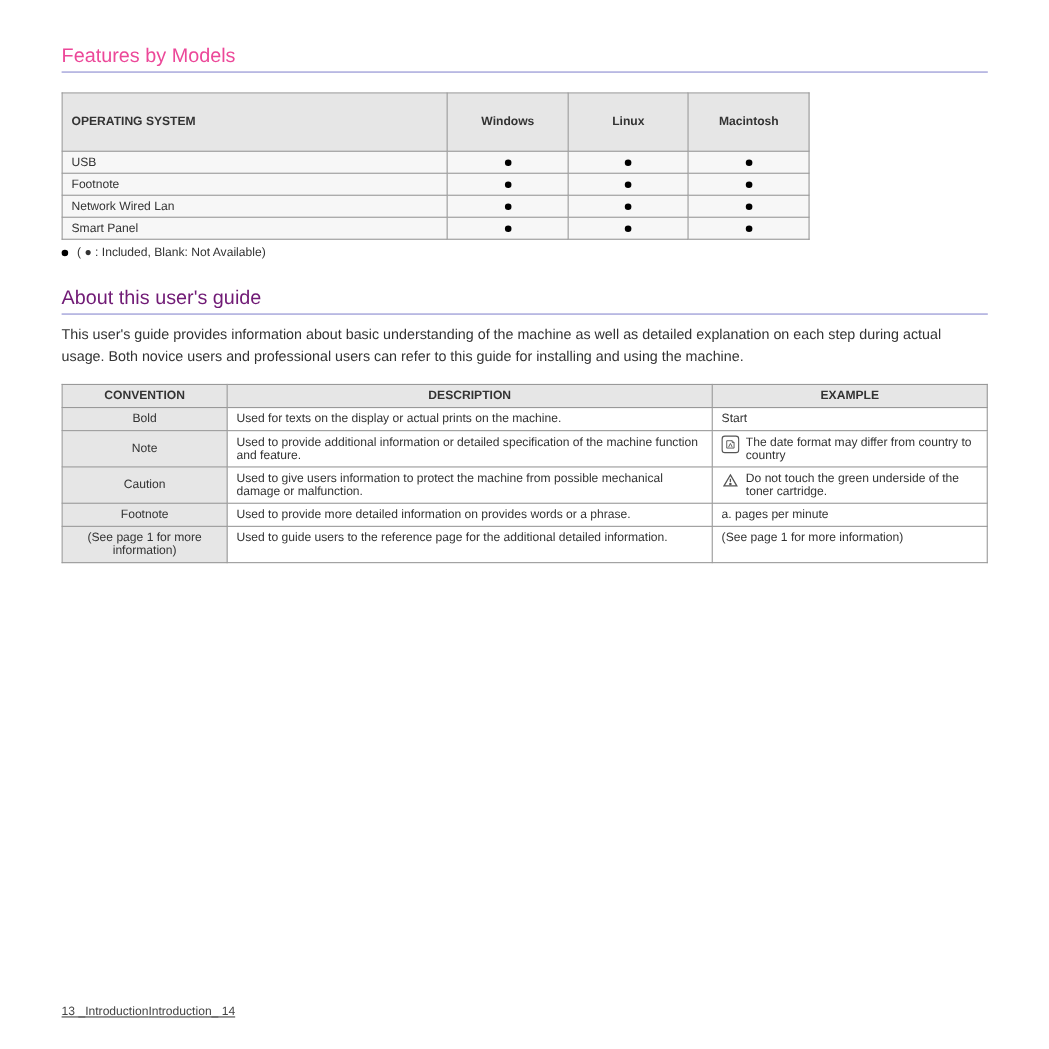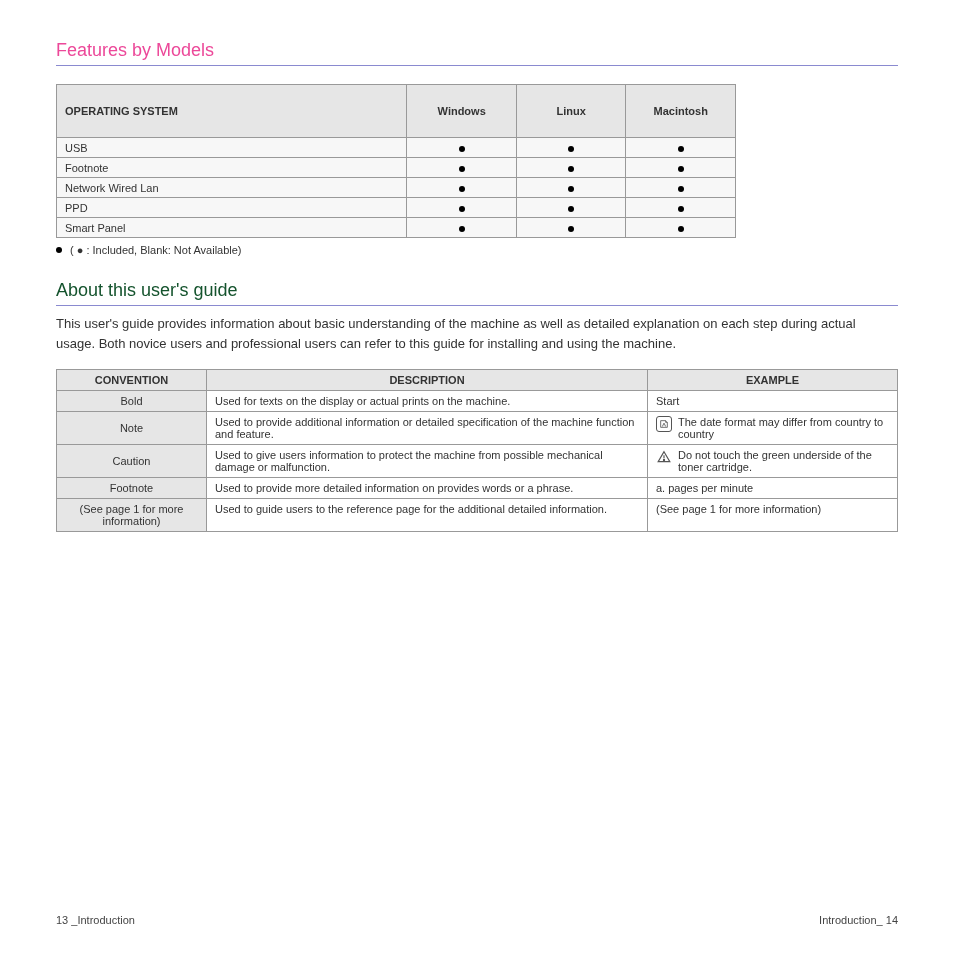--- a/index.html
+++ b/index.html
@@ -16,21 +16,21 @@
   .section-title {
     color: #ec4899;
     font-size: 18px;
     font-weight: normal;
     border-bottom: 1px solid #8a8ad0;
     padding-bottom: 4px;
     margin-bottom: 18px;
     margin-top: 0;
   }
   .subsection-title {
-    color: #14532d;
+    color: #701a75;
     font-size: 18px;
     font-weight: normal;
     border-bottom: 1px solid #8a8ad0;
     padding-bottom: 4px;
     margin-top: 24px;
     margin-bottom: 8px;
   }
   .intro {
     font-size: 13px;
     margin-bottom: 16px;
@@ -131,23 +131,24 @@
     background: #fff;
   }
   .note-icon svg { width: 10px; height: 10px; }
   .warn-icon svg { width: 14px; height: 14px; }
   .page-footer {
     position: absolute;
     bottom: 28px;
     left: 56px;
     right: 56px;
     display: flex;
-    justify-content: space-between;
+    justify-content: flex-start;
     font-size: 11px;
     color: #444;
+    text-decoration: underline;
   }
 </style>
 </head>
 <body>
 
 <h2 class="section-title">Features by Models</h2>
 
 <table class="os">
   <thead>
     <tr>
@@ -165,26 +166,20 @@
         <td class="mark"><span class="dot"></span></td>
       </tr>
       <tr>
         <td class="label">Footnote</td>
         <td class="mark"><span class="dot"></span></td>
         <td class="mark"><span class="dot"></span></td>
         <td class="mark"><span class="dot"></span></td>
       </tr>
       <tr>
         <td class="label">Network Wired Lan</td>
-        <td class="mark"><span class="dot"></span></td>
-        <td class="mark"><span class="dot"></span></td>
-        <td class="mark"><span class="dot"></span></td>
-      </tr>
-      <tr>
-        <td class="label">PPD</td>
         <td class="mark"><span class="dot"></span></td>
         <td class="mark"><span class="dot"></span></td>
         <td class="mark"><span class="dot"></span></td>
       </tr>
       <tr>
         <td class="label">Smart Panel</td>
         <td class="mark"><span class="dot"></span></td>
         <td class="mark"><span class="dot"></span></td>
         <td class="mark"><span class="dot"></span></td>
       </tr>

